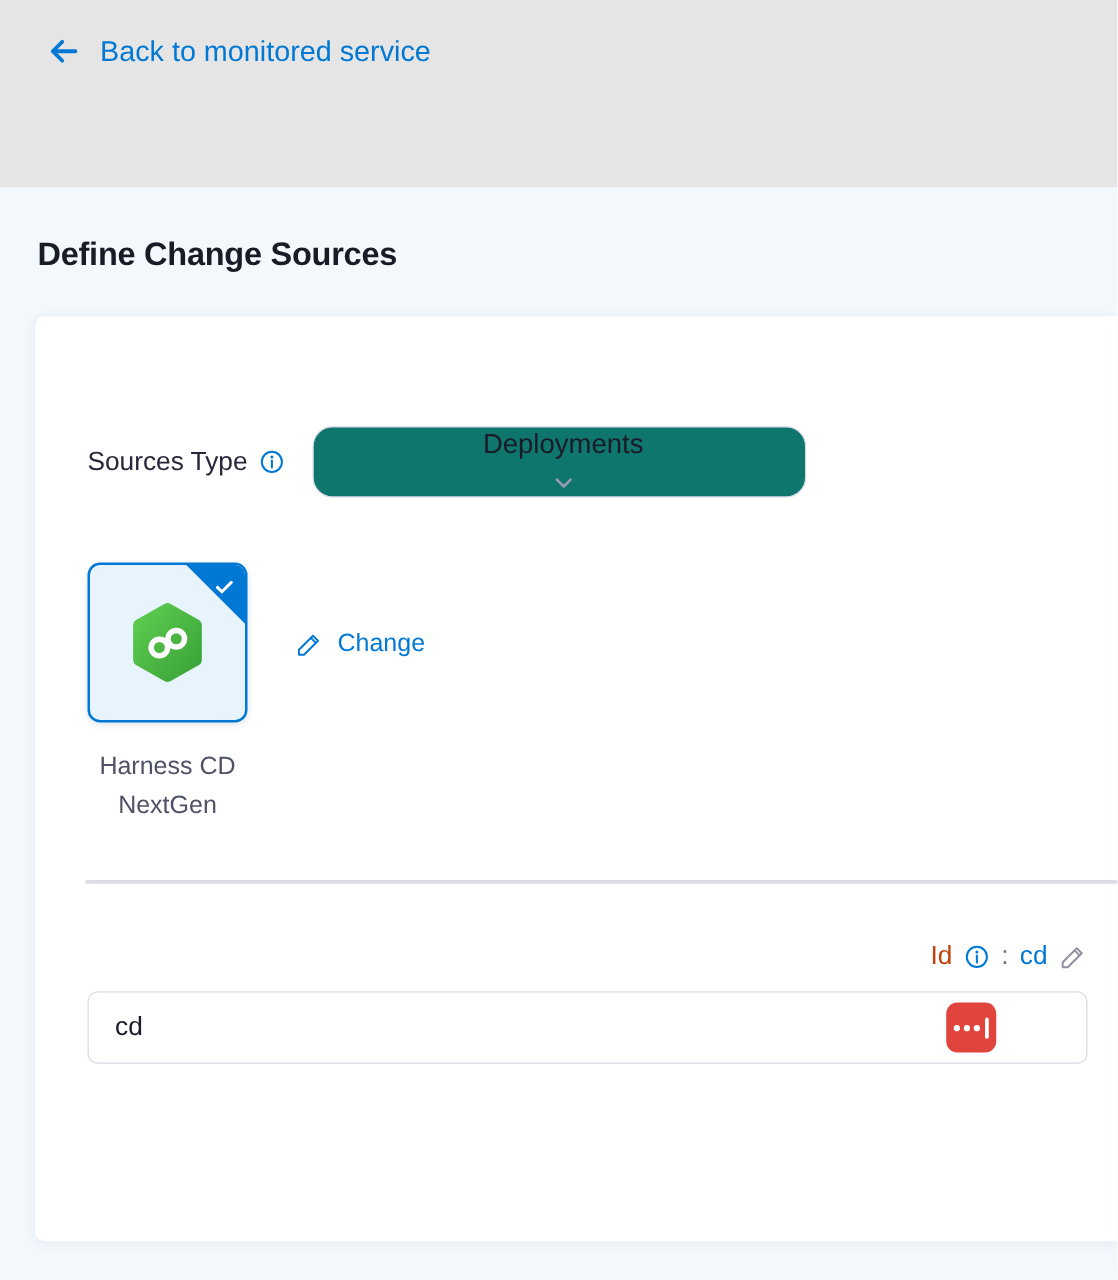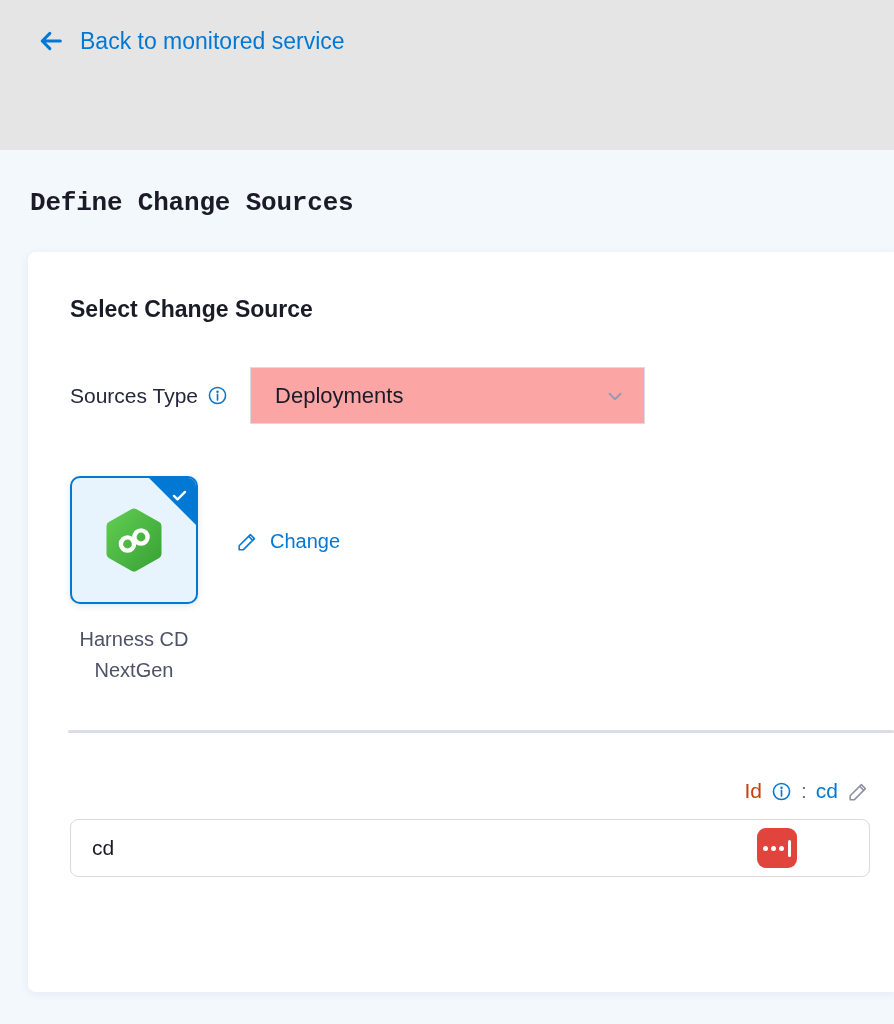--- a/index.html
+++ b/index.html
@@ -6,34 +6,34 @@
   html,body { width:894px; height:1024px; background:#fff; overflow:hidden;
     font-family:"Liberation Sans","DejaVu Sans",sans-serif; }
 
   .header { height:150px; background:#e5e5e5; padding:27px 0 0 37px; }
   .back-row { display:flex; align-items:center; gap:15px; cursor:pointer; width:max-content; }
   .back-arrow { width:28px; height:28px; display:block; }
   .back-label { color:#0278d5; font-size:23px; }
   .page-title { margin-top:19px; font-size:31px; font-weight:700; color:#1b1b28; letter-spacing:-0.3px; }
 
   .content { height:874px; background:#f3f8fd; padding:38px 0 0 28px; }
-  .section-title { font-size:26px; font-weight:700; color:#1b1b28; margin-left:2px; letter-spacing:-0.2px;font-family:Liberation Mono, monospace; }
+  .section-title { font-size:26px; font-weight:700; color:#1b1b28; margin-left:2px; letter-spacing:-0.2px; }
 
   .card { margin-top:34px; background:#ffffff; border-radius:8px 0 0 8px;
     box-shadow:0 2px 10px rgba(40,60,90,0.07); padding:44px 24px 0 42px; height:740px; }
 
   .card-title { font-size:23px; font-weight:700; color:#1b1b28; }
 
   .provider-row { display:flex; align-items:center; margin-top:44px; }
   .field-label { font-size:21px; color:#26273a; }
   .info-icon { width:21px; height:21px; margin-left:9px; display:block; cursor:pointer; flex:none; }
 
-  .dropdown { margin-left:22px; width:395px; height:57px; border:1px solid #d9dae6; border-radius:0;
-    background:#fca5a5; display:flex; align-items:center; justify-content:space-between;
-    padding:0 18px 0 24px; cursor:pointer; }
+  .dropdown { margin-left:22px; width:395px; height:57px; border:1px solid #d9dae6; border-radius:16px;
+    background:#0f766e; display:flex; align-items:center; justify-content:space-between;
+    padding:0 18px 0 24px; cursor:pointer;flex-direction:column; }
   .dropdown-value { font-size:22px; color:#1b1b28; }
   .chevron { width:22px; height:22px; display:block; }
 
   .tile-row { display:flex; align-items:flex-start; margin-top:52px; }
   .tile-col { width:128px; }
   .provider-tile { position:relative; width:128px; height:128px; background:#e7f4fd;
     border:2px solid #0278d5; border-radius:10px; display:flex; align-items:center;
     justify-content:center; box-shadow:0 2px 6px rgba(20,60,110,0.12); cursor:pointer; overflow:hidden; }
   .corner-badge { position:absolute; top:-1px; right:-1px; width:49px; height:49px;
     background:#0278d5; clip-path:polygon(0 0,100% 0,100% 100%); }
@@ -76,21 +76,20 @@
       <path d="M20 12H4.5 M11 5.5 4.5 12l6.5 6.5" fill="none" stroke="#0278d5" stroke-width="2.6" stroke-linecap="round" stroke-linejoin="round"></path>
     </svg>
     <span class="back-label">Back to monitored service</span>
   </div>
 </div>
 
 <div class="content">
   <div class="section-title">Define Change Sources</div>
 
   <div class="card">
-    <div class="card-title">Select Change Source</div>
 
     <div class="provider-row">
       <span class="field-label">Sources Type</span>
       <svg class="info-icon" viewBox="0 0 24 24">
         <circle cx="12" cy="12" r="9.2" fill="none" stroke="#0278d5" stroke-width="1.8"></circle>
         <circle cx="12" cy="7.6" r="1.4" fill="#0278d5"></circle>
         <path d="M12 10.8v6.4" stroke="#0278d5" stroke-width="1.9" stroke-linecap="round"></path>
       </svg>
       <div class="dropdown">
         <span class="dropdown-value">Deployments</span>

